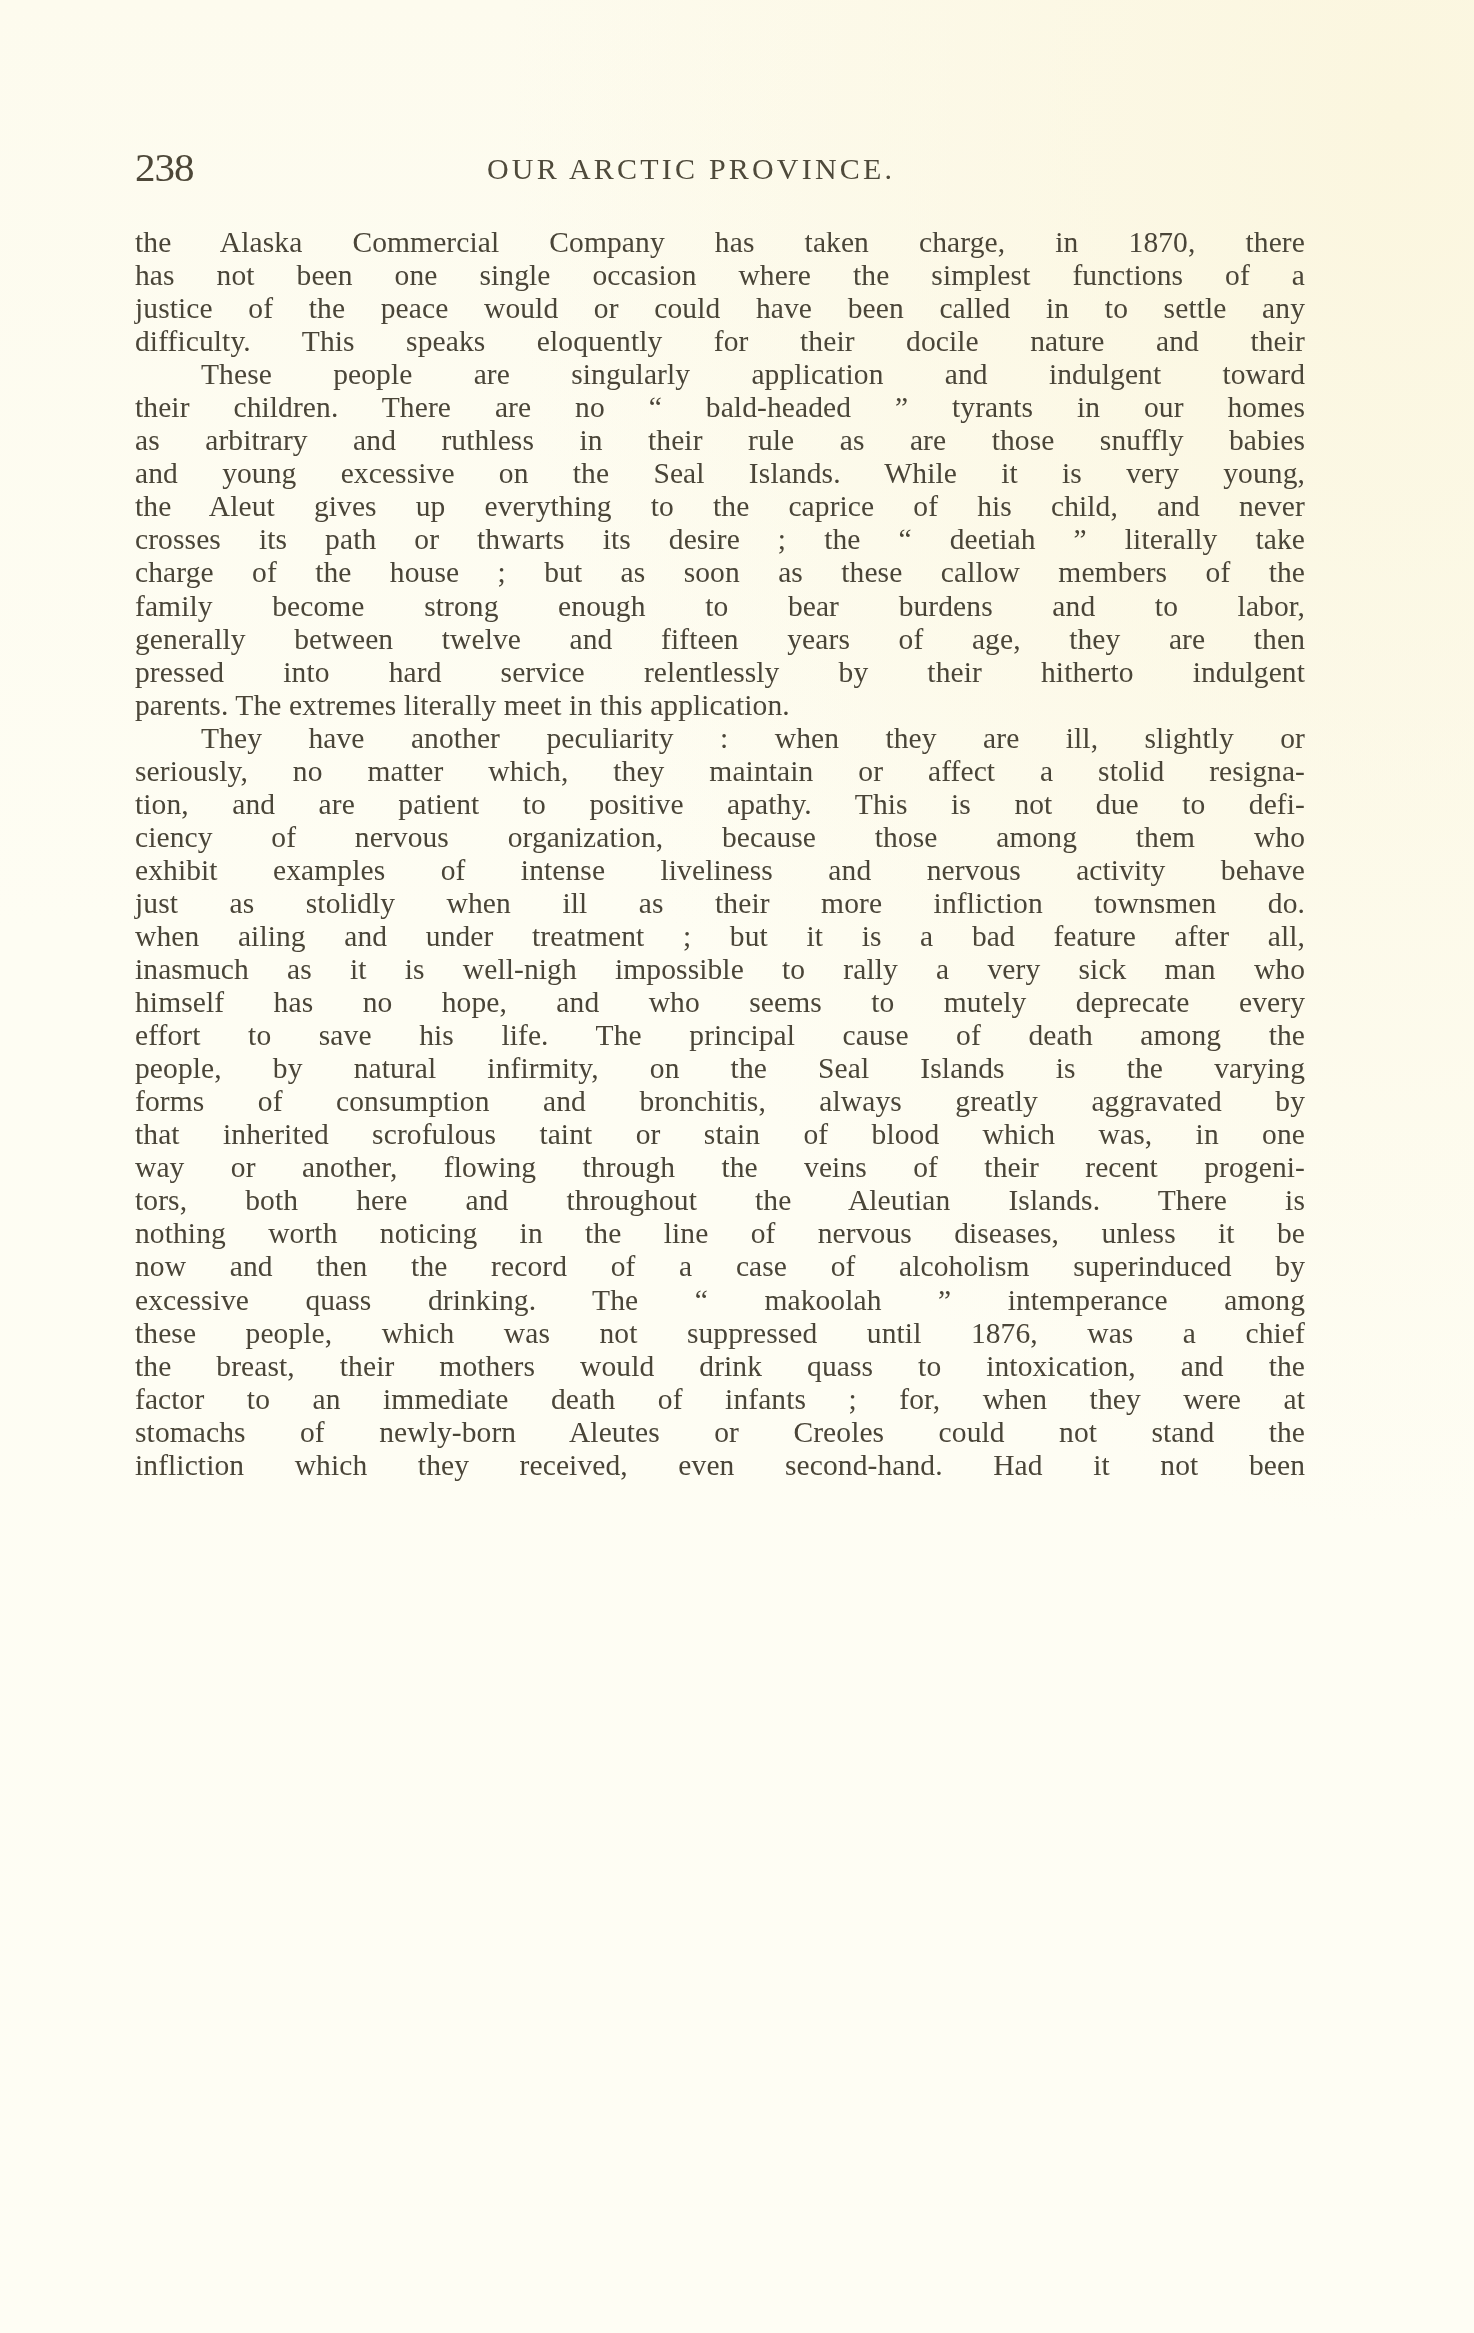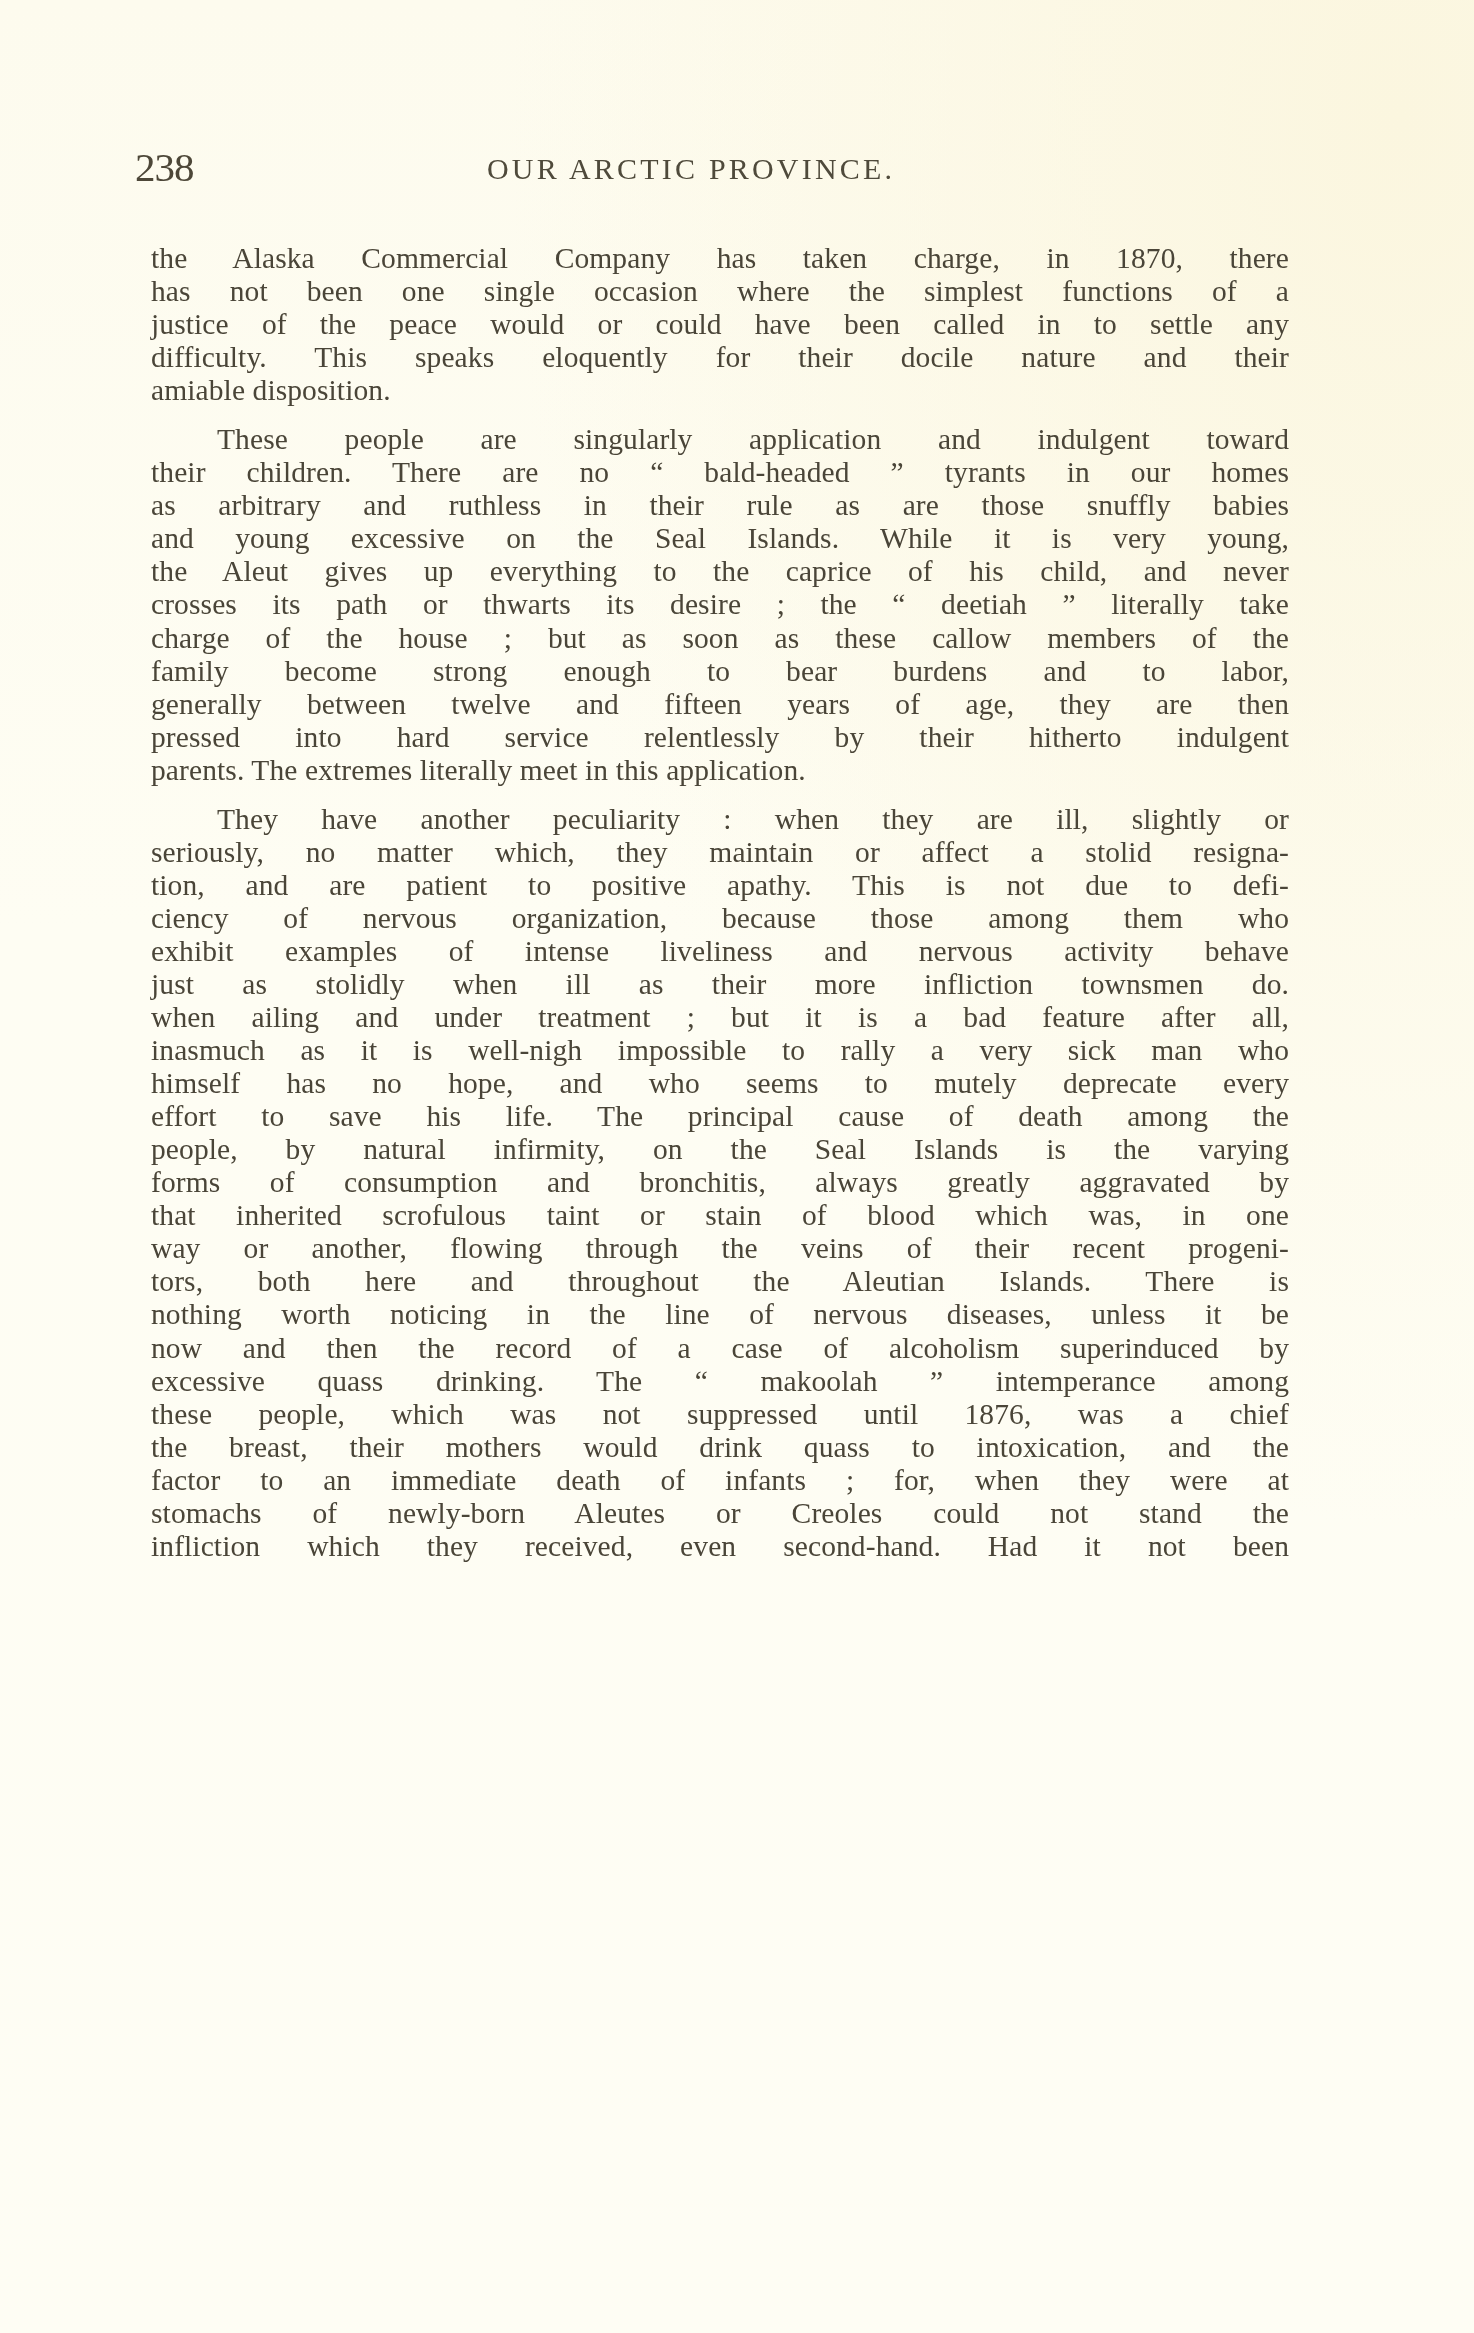--- a/index.html
+++ b/index.html
@@ -67,39 +67,38 @@
       text-align-last: justify;
       letter-spacing: 0.1px;
     }
     .line.indent {
       padding-left: 66px;
     }
     .line.last {
       text-align-last: left;
     }
     .paragraph {
-      margin: 16px;
+      margin: 0;
     }
   </style>
 </head>
 <body>
 
 <div class="page">
   <div class="running-head">
     <span class="page-number">238</span>
     <span class="running-title">OUR ARCTIC PROVINCE.</span>
   </div>
 
   <div class="body-text">
     <div class="paragraph">
       <span class="line">the Alaska Commercial Company has taken charge, in 1870, there</span>
       <span class="line">has not been one single occasion where the simplest functions of a</span>
       <span class="line">justice of the peace would or could have been called in to settle any</span>
       <span class="line">difficulty.  This speaks eloquently for their docile nature and their</span>
-      <span class="line last">amiable disposition.</span>
     </div>
 
     <div class="paragraph">
       <span class="line indent">These people are singularly application and indulgent toward</span>
       <span class="line">their children.  There are no “ bald-headed ” tyrants in our homes</span>
       <span class="line">as arbitrary and ruthless in their rule as are those snuffly babies</span>
       <span class="line">and young excessive on the Seal Islands.  While it is very young,</span>
       <span class="line">the Aleut gives up everything to the caprice of his child, and never</span>
       <span class="line">crosses its path or thwarts its desire ; the “ deetiah ” literally take</span>
       <span class="line">charge of the house ; but as soon as these callow members of the</span>

